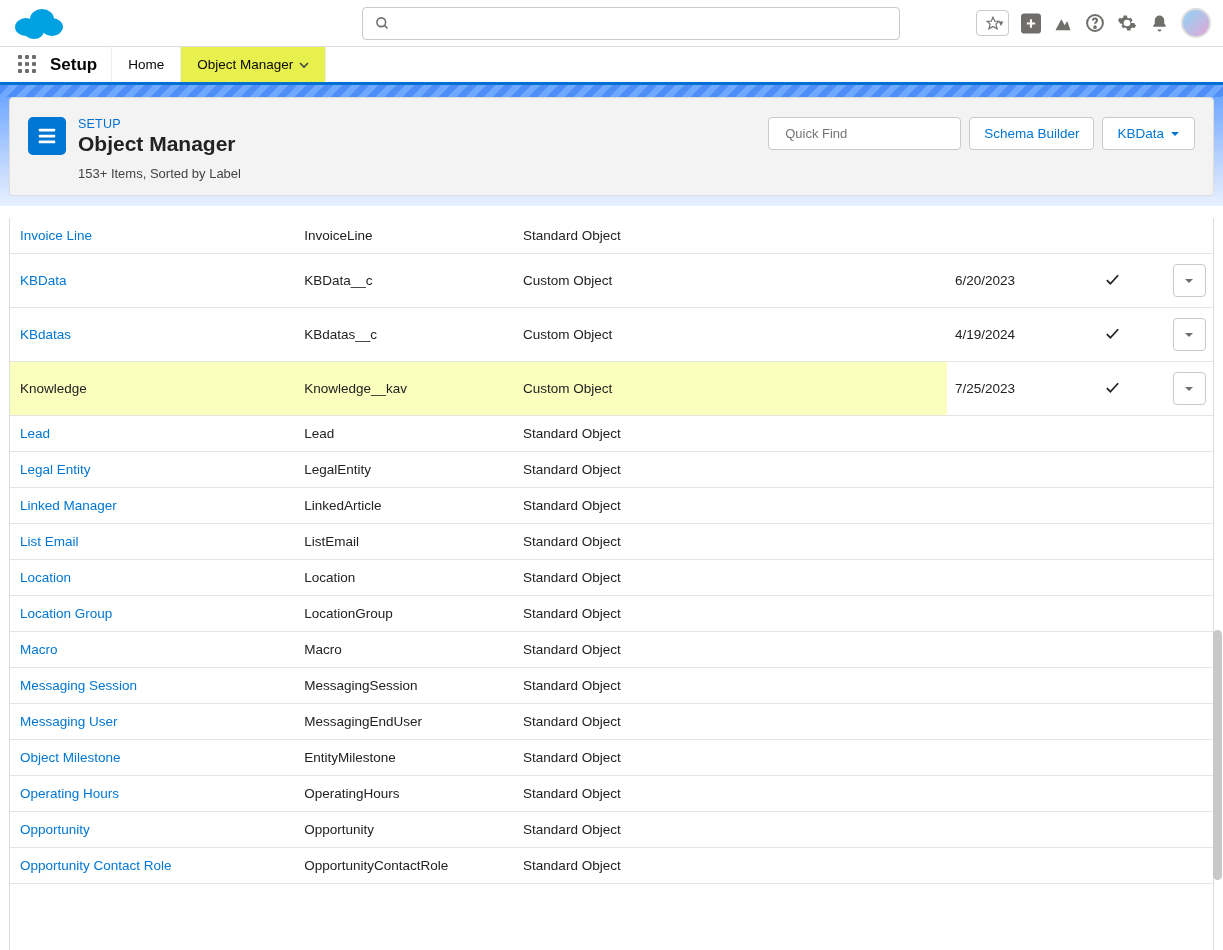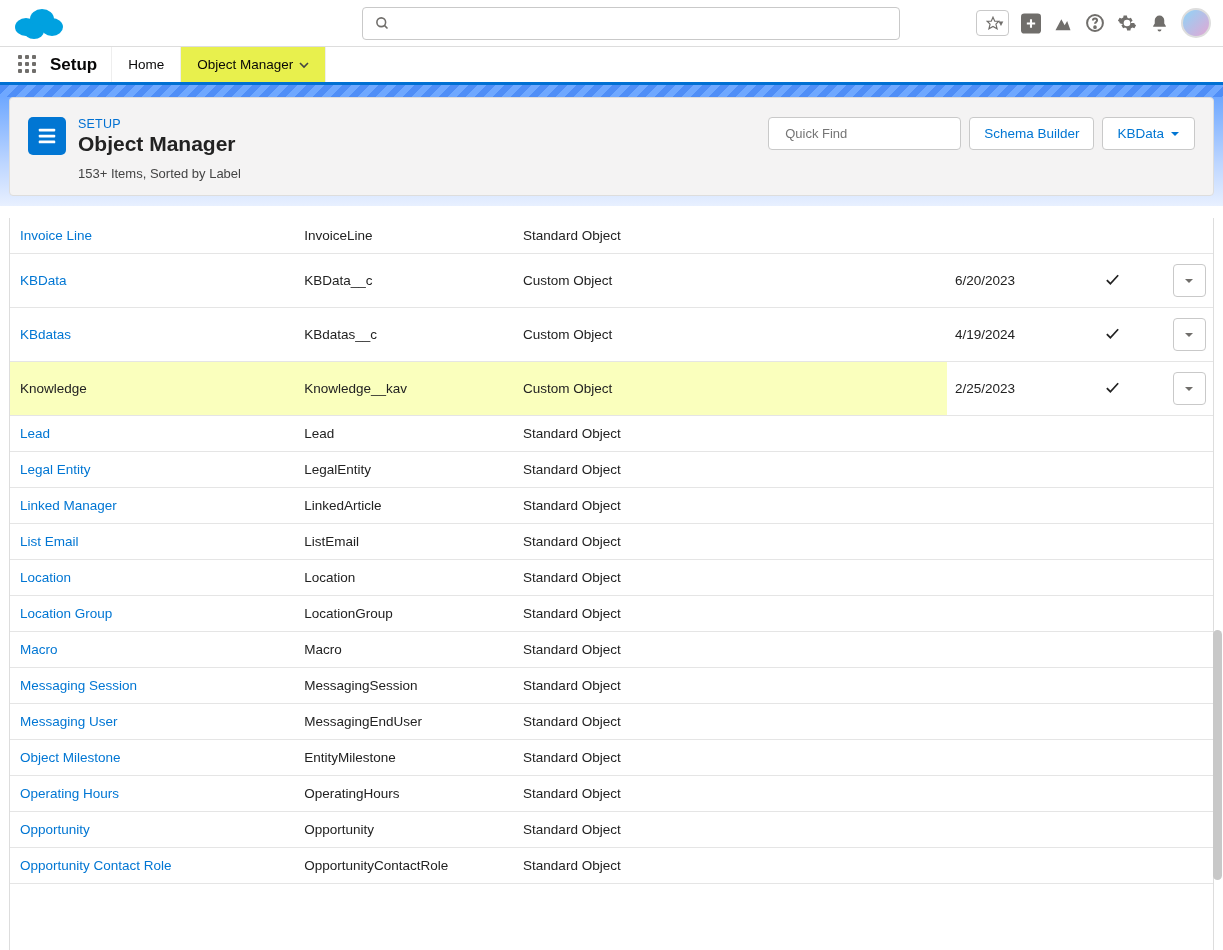--- a/index.html
+++ b/index.html
@@ -247,21 +247,21 @@
               <svg width="10" height="10" viewBox="0 0 10 10">
                 <path d="M1 3l4 4 4-4" fill="#706e6b"></path>
               </svg>
             </span>
           </td>
         </tr>
         <tr class="hl">
           <td class="label" style="padding-left:10px"><span class="lnk">Knowledge</span></td>
           <td class="api">Knowledge__kav</td>
           <td class="type">Custom Object</td>
-          <td>2/25/2023</td>
+          <td>7/25/2023</td>
           <td><span class="chk">
               <svg width="17" height="17" viewBox="0 0 24 24" fill="none" stroke-width="2.5">
                 <polyline points="4,13 9,18 20,6"></polyline>
               </svg>
             </span></td>
           <td style="text-align:right;padding-right:6px">
             <span class="row-menu">
               <svg width="10" height="10" viewBox="0 0 10 10">
                 <path d="M1 3l4 4 4-4" fill="#706e6b"></path>
               </svg>

